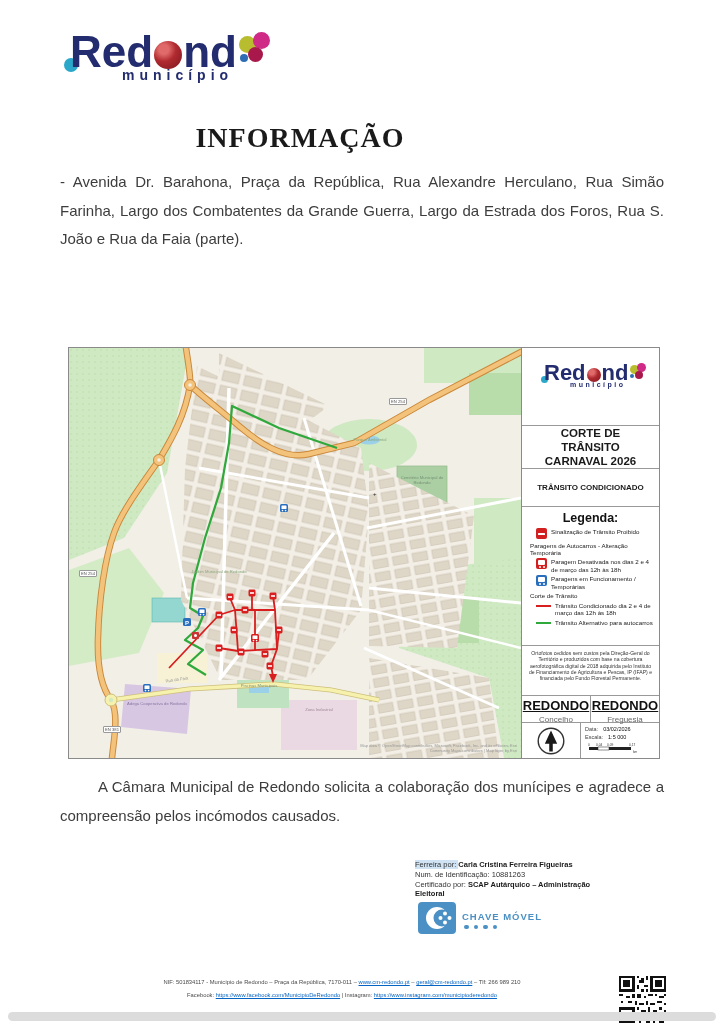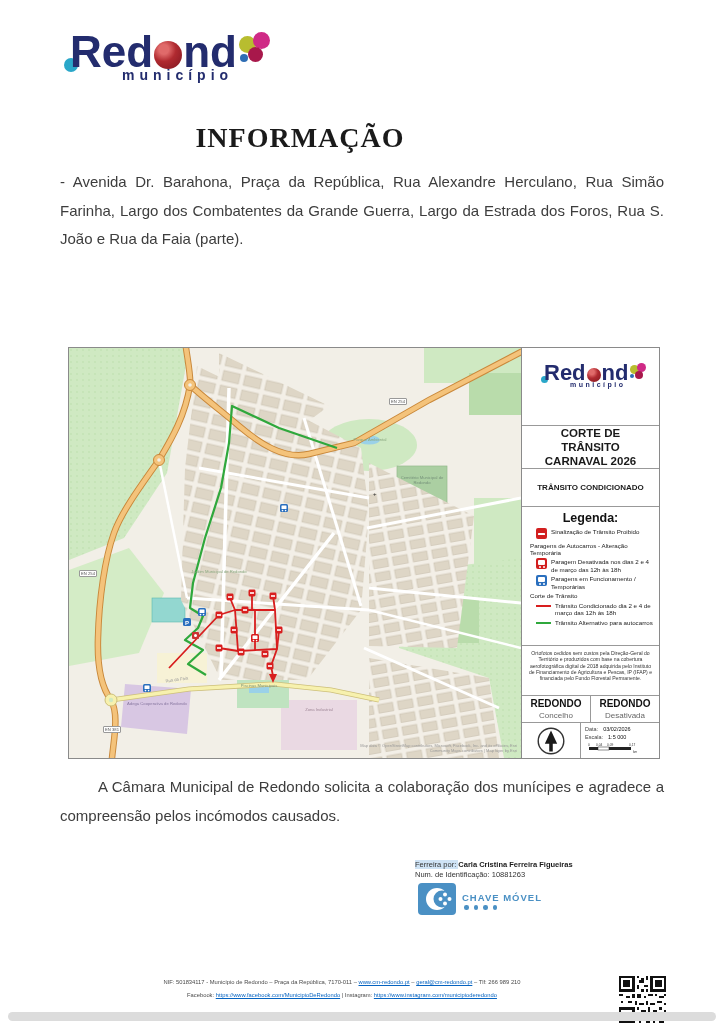--- a/index.html
+++ b/index.html
@@ -73,21 +73,21 @@
                   background:#fff;box-shadow:4px 0 0 #fff;}
   .ic-bus.blue{background:#2a6fbe;}
   .ic-line{width:15px;flex:0 0 15px;height:2.4px;border-radius:0;margin-top:3px;}
   .ic-line.red{background:#d81e1e;}
   .ic-line.green{background:#2fa83c;}
   .sec-credits{top:298px;height:50px;font-size:5.1px;line-height:6.3px;text-align:center;
                color:#333;padding:4px 6px;}
   .sec-names{top:348px;height:27px;display:flex;}
   .name-cell{flex:1;text-align:center;padding-top:2px;}
   .name-cell + .name-cell{border-left:1px solid #999;}
-  .name-top{font-weight:bold;font-size:10px;color:#111;}
+  .name-top{font-weight:bold;font-size:13px;color:#111;text-decoration:underline;}
   .name-bot{font-size:8px;color:#666;margin-top:2px;}
   .sec-bottom{top:375px;height:35px;border-bottom:none;display:flex;}
   .compass-cell{width:58px;border-right:1px solid #999;display:flex;align-items:center;justify-content:center;}
   .meta-cell{flex:1;padding:3px 4px;font-size:5.5px;color:#333;}
   .meta-row{display:flex;gap:5px;margin-bottom:2px;}
   .meta-label{color:#444;}
   .meta-value{color:#111;}
 
   
   .signoff{position:absolute;left:365px;top:831px;width:300px;text-align:center;font-size:16px;color:#333;}
@@ -383,21 +383,21 @@
 
       <div class="panel-sec sec-credits">Ortofotos cedidos sem custos pela Direção-Geral do Território e produzidos com base na cobertura aerofotográfica digital de 2018 adquirida pelo Instituto de Financiamento de Agricultura e Pescas, IP (IFAP) e financiada pelo Fundo Florestal Permanente.</div>
 
       <div class="panel-sec sec-names">
         <div class="name-cell">
           <div class="name-top">REDONDO</div>
           <div class="name-bot">Concelho</div>
         </div>
         <div class="name-cell">
           <div class="name-top">REDONDO</div>
-          <div class="name-bot">Desativada</div>
+          <div class="name-bot">Freguesia</div>
         </div>
       </div>
 
       <div class="panel-sec sec-bottom">
         <div class="compass-cell">
           <svg width="30" height="30" viewBox="0 0 34 34">
             <circle cx="17" cy="17" r="14.5" fill="#fff" stroke="#333" stroke-width="1.6"></circle>
             <path d="M17,5 L24,20 L19,20 L19,29 L15,29 L15,20 L10,20 Z" fill="#1a1a1a"></path>
           </svg>
         </div>
@@ -426,20 +426,21 @@
   </div>
 
   <div class="bodytext" style="top:773px;">
     <p class="indent">A Câmara Municipal de Redondo solicita a colaboração dos munícipes e agradece a compreensão pelos incómodos causados.</p>
   </div>
 
 
   <div class="sigblock">
     <div><span class="hl">Ferreira por: </span><b>Carla Cristina Ferreira Figueiras</b></div>
     <div><span>Num. de Identificação: </span><span>10881263</span></div>
+    <div><span>Certificado por: </span><b>SCAP Autárquico – Administração Eleitoral</b></div>
     <div class="cmd-row">
       <svg width="38" height="32" viewBox="0 0 38 32">
         <rect width="38" height="32" rx="4" fill="#4a90c4"></rect>
         <circle cx="19" cy="16" r="11" fill="#fff"></circle>
         <circle cx="24" cy="16" r="8.5" fill="#4a90c4"></circle>
         <circle cx="27" cy="11.5" r="2" fill="#fff"></circle>
         <circle cx="27" cy="20.5" r="2" fill="#fff"></circle>
         <circle cx="22.5" cy="16" r="2" fill="#fff"></circle>
         <circle cx="31.5" cy="16" r="2" fill="#fff"></circle>
       </svg>

